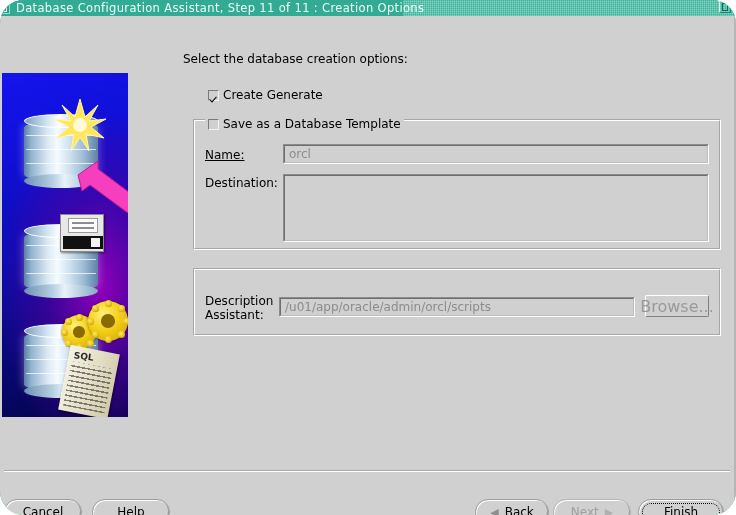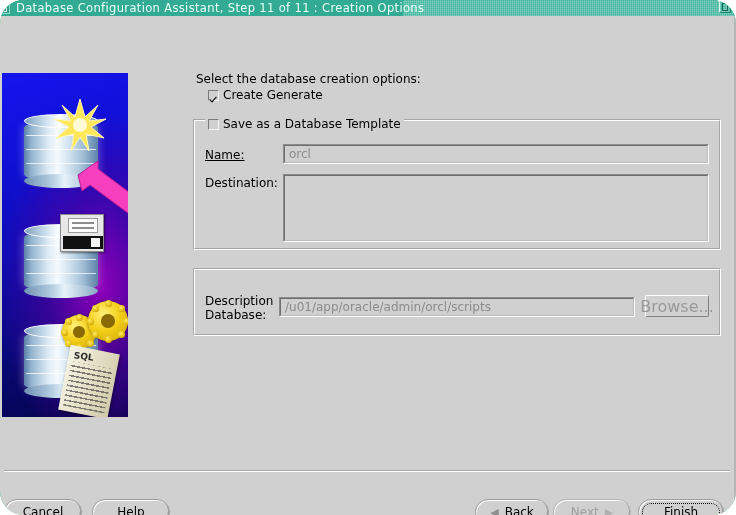--- a/index.html
+++ b/index.html
@@ -245,25 +245,24 @@
   .scroll .rows {
     position:absolute;
     left: 4px; top: 16px; right: 4px; bottom: 5px;
     background: repeating-linear-gradient(0deg, #3a3a3a 0 1.5px, rgba(0,0,0,0) 1.5px 5px);
     opacity: 0.62;
   }
 
   
   .intro {
     position: absolute;
-    left: 183px; top: 56px;
+    left: 183px; top: 36px;
     font-size: 12px;
     color: #000000;
     white-space: nowrap;
-    margin-left: 13px;
   }
 
   .cb {
     position: relative;
     display: inline-block;
     width: 11px; height: 11px;
     background: #d0d0d0;
     border: 1px solid #8a8a8a;
     border-top-color: #7b7b7b;
     border-left-color: #7b7b7b;
@@ -539,21 +538,21 @@
     <div class="sunken" id="desc-field">
       <div class="etch2"></div>
       <div class="disabled-text" style="top:12px;transform:none;"></div>
     </div>
 
     <div class="groupbox" id="gb-scripts">
       <div class="inner-etch"></div>
     </div>
 
     <div class="field-label" id="dest-label-1">Description</div>
-    <div class="field-label" id="dest-label-2">Database:</div>
+    <div class="field-label" id="dest-label-2">Assistant:</div>
     <div class="sunken" id="dest-field">
       <div class="etch2"></div>
       <div class="disabled-text">/u01/app/oracle/admin/orcl/scripts</div>
     </div>
     <div class="btn disabled" id="browse-btn">Browse...</div>
 
     <div class="bottom-sep"></div>
 
     <div class="nav-btn" id="cancel-btn">
       <span>Cancel</span>

